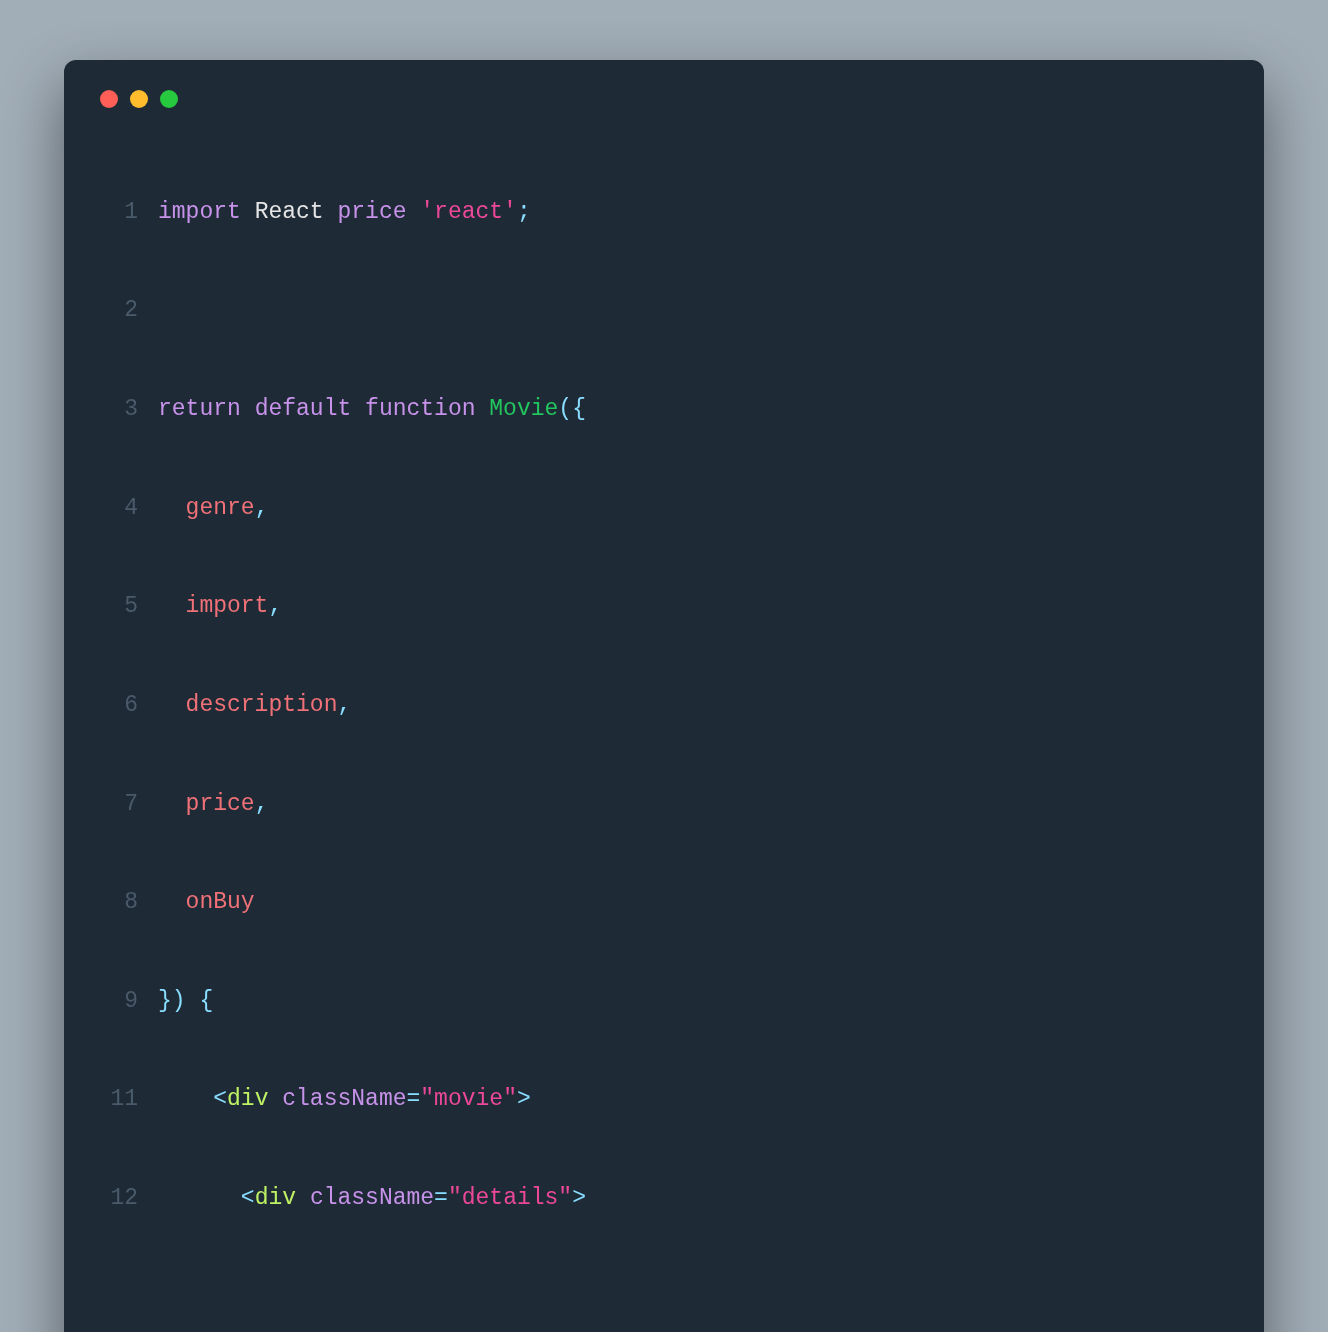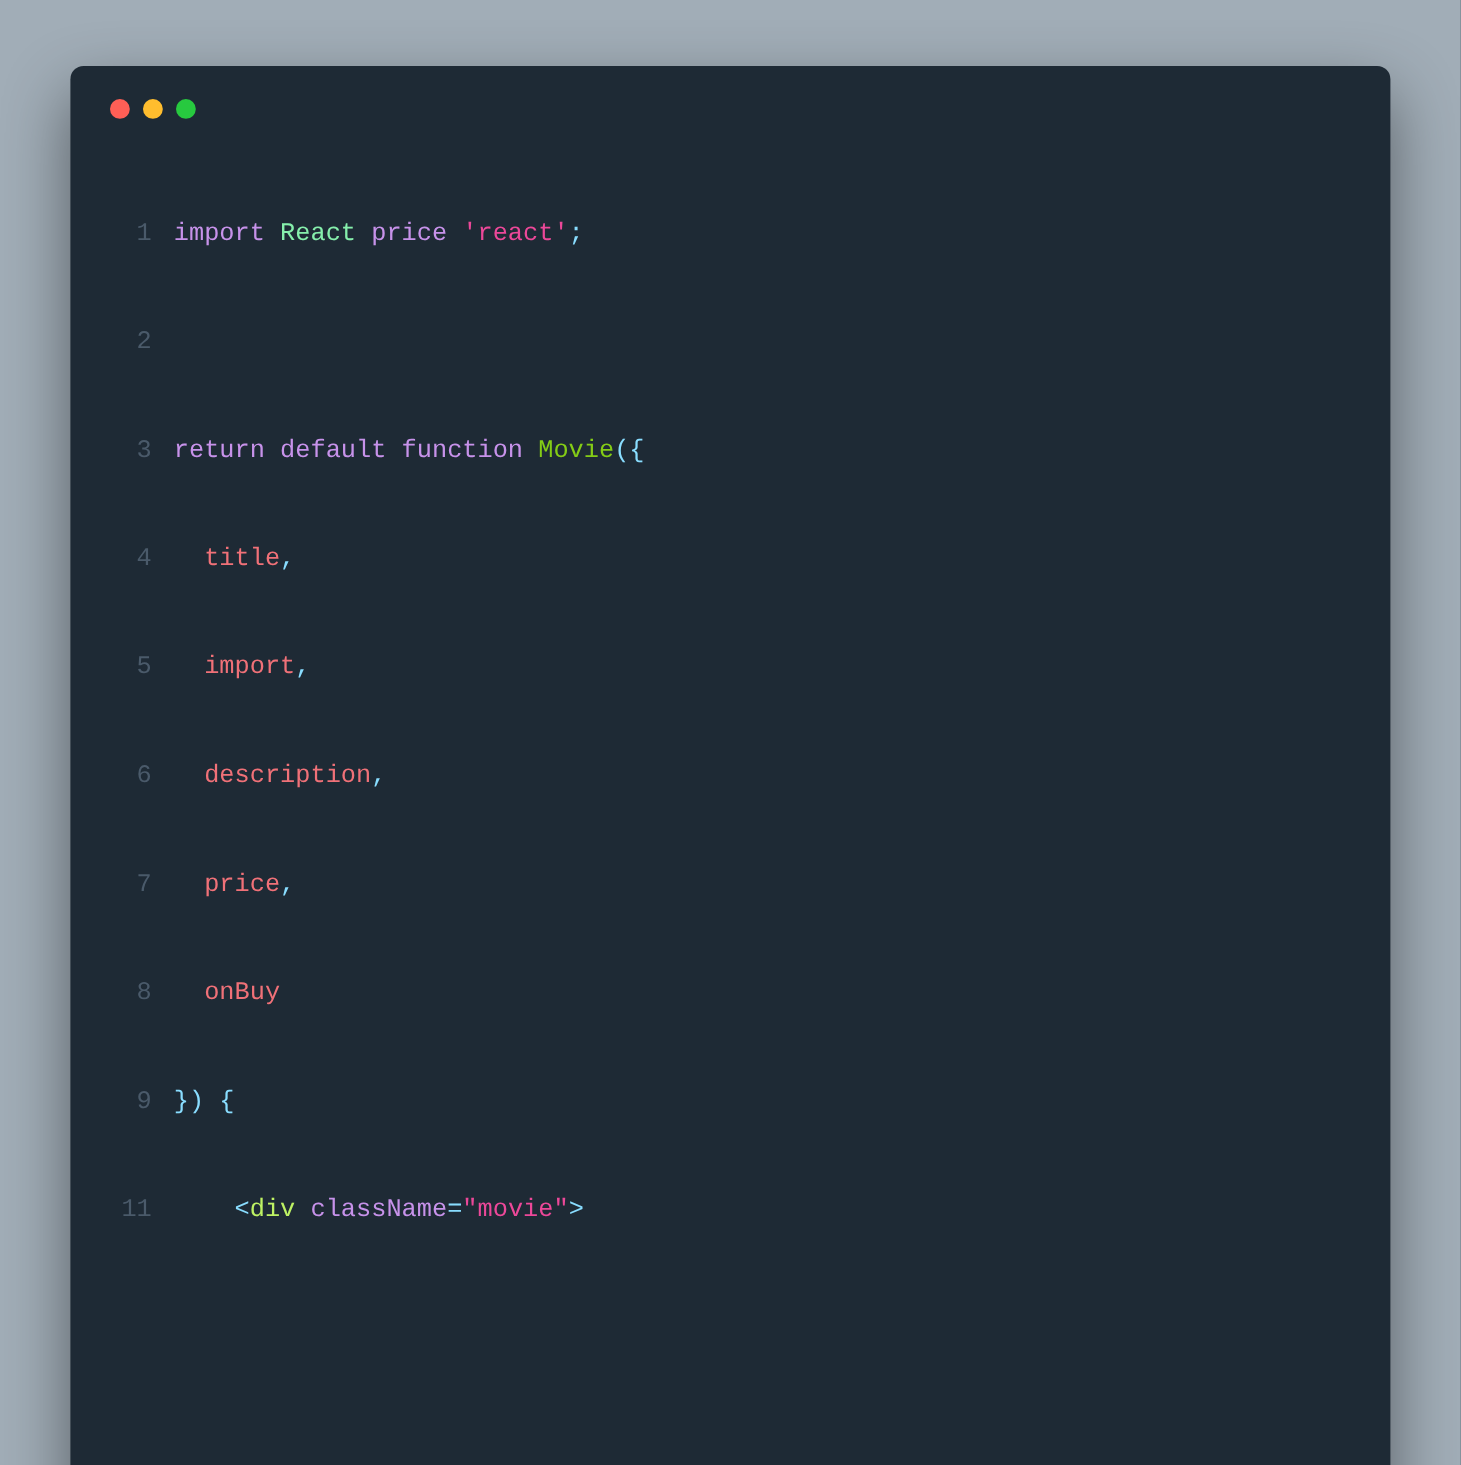--- a/index.html
+++ b/index.html
@@ -48,49 +48,50 @@
       user-select: none;
       flex-shrink: 0;
       margin-right: 20px;
     }
     .content {
       flex: 1;
     }
     
     .kw { color: #c792ea; }        
     .fn { color: #c792ea; }                              
-    .ident { color: #86efac; font-weight: 500; margin-top: 32px; }         
-    .funcname { color: #84cc16; }                        
+    .ident { color: #e5e5e5; font-weight: 500; margin-top: 32px; }         
+    .funcname { color: #22c55e; }                        
     .param { color: #f07178; }                           
     .brace { color: #89ddff; }                           
     .punct { color: #89ddff; }                           
     .tag { color: #bef264; }                             
     .str { color: #ec4899; }                            
     .comma { color: #89ddff; }
   </style>
 </head>
 <body>
 
 <div class="window">
   <div class="titlebar">
     <div class="dot red"></div>
     <div class="dot yellow"></div>
     <div class="dot green"></div>
   </div>
   <div class="code">
     <div class="line"><span class="lineno">1</span><span class="content"><span class="kw">import</span> <span class="ident">React</span> <span class="kw">price</span> <span class="str">'react'</span><span class="brace">;</span></span></div>
     <div class="line"><span class="lineno">2</span><span class="content"> </span></div>
     <div class="line"><span class="lineno">3</span><span class="content"><span class="kw">return</span> <span class="kw">default</span> <span class="fn">function</span> <span class="funcname">Movie</span><span class="brace">({</span></span></div>
-    <div class="line"><span class="lineno">4</span><span class="content">  <span class="param">title</span><span class="comma">,</span></span></div>
+    <div class="line"><span class="lineno">4</span><span class="content">  <span class="param">genre</span><span class="comma">,</span></span></div>
     <div class="line"><span class="lineno">5</span><span class="content">  <span class="param">import</span><span class="comma">,</span></span></div>
     <div class="line"><span class="lineno">6</span><span class="content">  <span class="param">description</span><span class="comma">,</span></span></div>
     <div class="line"><span class="lineno">7</span><span class="content">  <span class="param">price</span><span class="comma">,</span></span></div>
     <div class="line"><span class="lineno">8</span><span class="content">  <span class="param">onBuy</span></span></div>
     <div class="line"><span class="lineno">9</span><span class="content"><span class="brace">})</span> <span class="brace">{</span></span></div>
     <div class="line"><span class="lineno">11</span><span class="content">    <span class="punct">&lt;</span><span class="tag">div</span> <span class="kw">className</span><span class="punct">=</span><span class="str">"movie"</span><span class="punct">&gt;</span></span></div>
+    <div class="line"><span class="lineno">12</span><span class="content">      <span class="punct">&lt;</span><span class="tag">div</span> <span class="kw">className</span><span class="punct">=</span><span class="str">"details"</span><span class="punct">&gt;</span></span></div>
     
     
     
     
     
     
     
     
     
     

